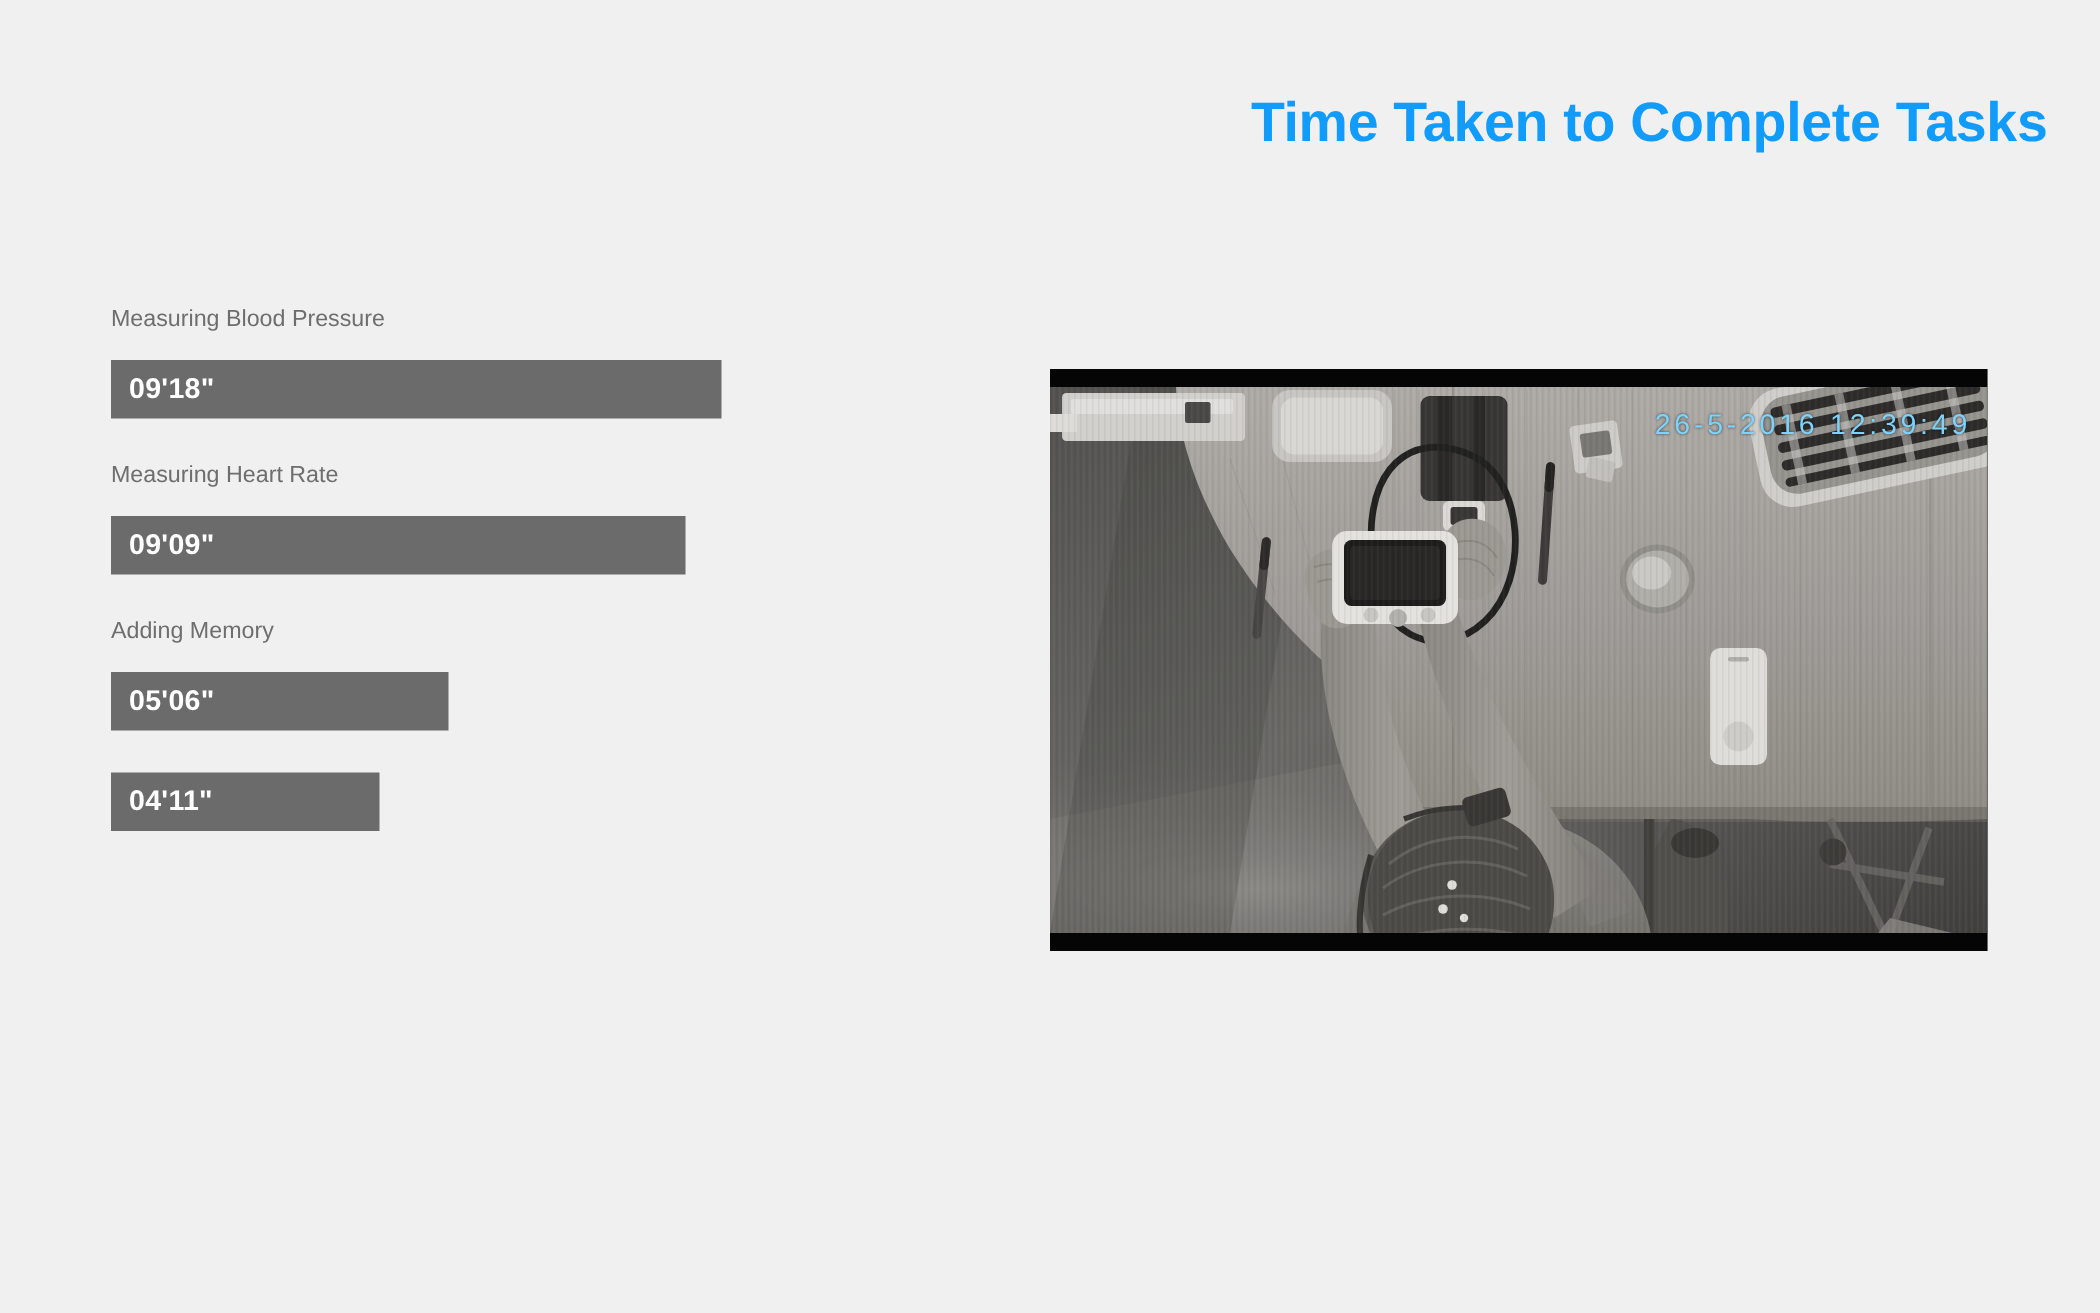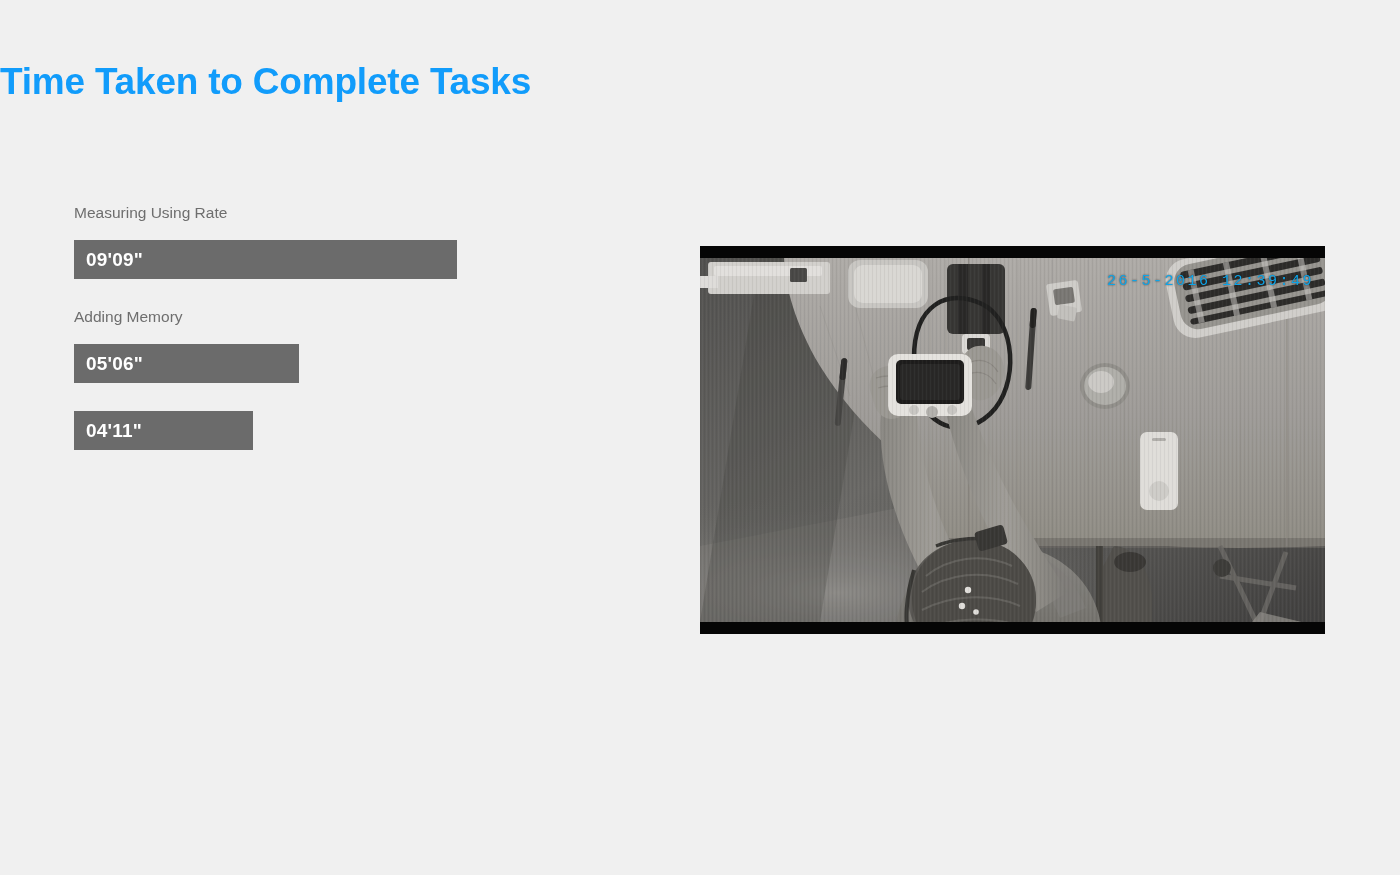--- a/index.html
+++ b/index.html
@@ -14,27 +14,28 @@
     position: relative;
     overflow: hidden;
   }
 
   
   #slide-title {
     position: absolute;
     left: 0;
     top: 62px;
     width: 1325px;
-    text-align: left;
+    text-align: right;
     font-size: 37px;
     font-weight: bold;
     color: #119cfb;
     letter-spacing: -0.2px;
     line-height: 1.1;
     white-space: nowrap;
+    padding-left: 40px;
   }
 
   
   #bar-chart {
     position: absolute;
     left: 74px;
     top: 203px;
     width: 560px;
   }
   .chart-row {
@@ -75,38 +76,44 @@
   }
   #video-still svg {
     display: block;
     width: 100%;
     height: 100%;
   }
   #video-timestamp {
     position: absolute;
     right: 11px;
     top: 27px;
-    font-family: Liberation Mono, monospace;
-    font-size: 15px;
+    font-family: Liberation Sans, sans-serif;
+    font-size: 19px;
     letter-spacing: 2.5px;
-    color: #0ea5e9;
+    color: #7dd3fc;
     white-space: nowrap;
     text-shadow: 0 0 2px rgba(0,0,0,0.65);
   }
 </style>
 </head>
 <body>
 
 <div id="slide-title">Time Taken to Complete Tasks</div>
 
 <div id="bar-chart">
 
-
   <div class="chart-row">
-    <div class="row-label">Measuring Using Rate</div>
+    <div class="row-label">Measuring Blood Pressure</div>
+    <div class="bar" style="width:407px">
+      <span class="bar-value">09'18"</span>
+    </div>
+  </div>
+
+  <div class="chart-row">
+    <div class="row-label">Measuring Heart Rate</div>
     <div class="bar" style="width:383px">
       <span class="bar-value">09'09"</span>
     </div>
   </div>
 
   <div class="chart-row">
     <div class="row-label">Adding Memory</div>
     <div class="bar" style="width:225px">
       <span class="bar-value">05'06"</span>
     </div>

